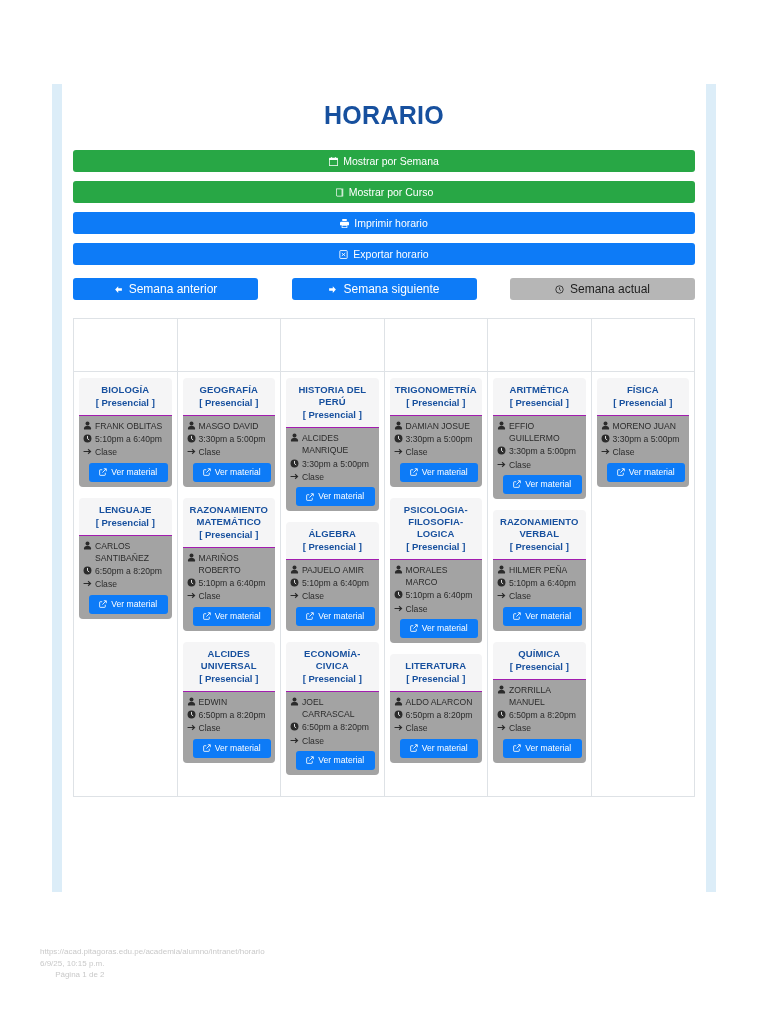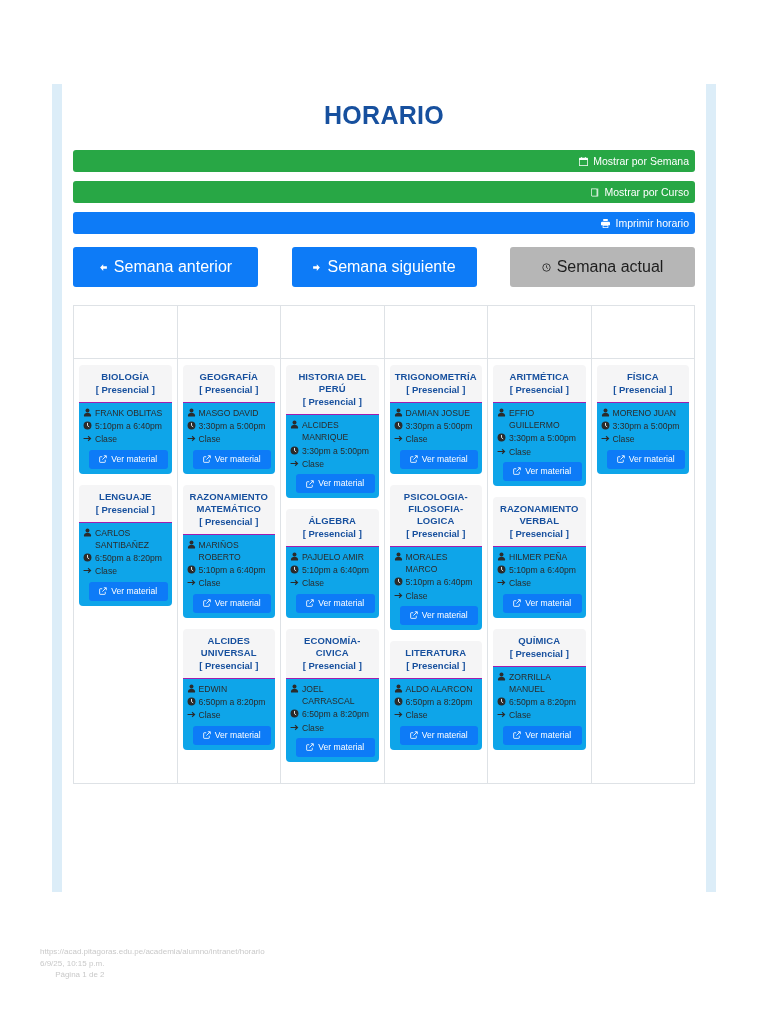--- a/index.html
+++ b/index.html
@@ -39,21 +39,21 @@
     color: #17509e;
     font-size: 25px;
     font-weight: bold;
     letter-spacing: .3px;
     margin: 17px 0 20px 0;
   }
 
   .wide-btn {
     display: flex;
     align-items: center;
-    justify-content: flex-end;
+    justify-content: center;
     gap: 5px;
     width: 622px;
     margin: 0 auto 9px auto;
     height: 22px;
     border-radius: 3px;
     color: #ffffff;
     font-size: 10.5px;
     line-height: 1;
     border: none;
     cursor: pointer;
@@ -66,23 +66,23 @@
     justify-content: space-between;
     width: 622px;
     margin: 13px auto 0 auto;
   }
   .nav-btn {
     display: flex;
     align-items: center;
     justify-content: center;
     gap: 6px;
     width: 185px;
-    height: 40px;
+    height: 22px;
     border-radius: 3px;
-    font-size: 16px;
+    font-size: 12px;
     color: #ffffff;
     border: none;
     cursor: pointer;
   }
   .nav-btn.blue { background: #0d7bf7; }
   .nav-btn.gray { background: #b6b6b6; color: #1d1d1d; }
 
   
   .sched {
     width: 622px;
@@ -117,21 +117,21 @@
     letter-spacing: .1px;
   }
   .card-mode {
     color: #17509e;
     font-weight: bold;
     font-size: 9.5px;
     line-height: 1.35;
     margin-top: 1px;
   }
   .card-body {
-    background: #0ea5e9;
+    background: #a3a3a3;
     padding: 4px 4px 5px 4px;
   }
   .meta {
     display: flex;
     align-items: flex-start;
     gap: 3px;
     color: #2b2b2b;
     font-size: 8.6px;
     line-height: 1.42;
     margin-bottom: 1px;
@@ -215,20 +215,29 @@
 
     <button class="wide-btn blue">
       <span class="ico">
         <svg width="9" height="9" viewBox="0 0 16 16" fill="#ffffff">
             <path d="M4 0h8v3.5H4V0zM2 5h12a2 2 0 0 1 2 2v4h-3v5H3v-5H0V7a2 2 0 0 1 2-2zm2.3 7v2.7h7.4V12H4.3z"></path>
           </svg>
       </span>
       <span>Imprimir horario</span>
     </button>
 
+    <button class="wide-btn blue">
+      <span class="ico">
+        <svg width="9" height="9" viewBox="0 0 16 16" fill="none" stroke="#ffffff" stroke-width="1.6">
+            <rect x="1.5" y="1" width="13" height="14" rx="1"></rect>
+            <path d="M5 5.5l6 5M11 5.5l-6 5"></path>
+          </svg>
+      </span>
+      <span>Exportar horario</span>
+    </button>
 
     <div class="nav-row">
       <button class="nav-btn blue">
         <span class="ico">
           <svg width="9" height="9" viewBox="0 0 16 16" fill="#ffffff">
               <path d="M7.5 2 2 8l5.5 6V10.2H14V5.8H7.5V2z"></path>
             </svg>
         </span>
         <span>Semana anterior</span>
       </button>

